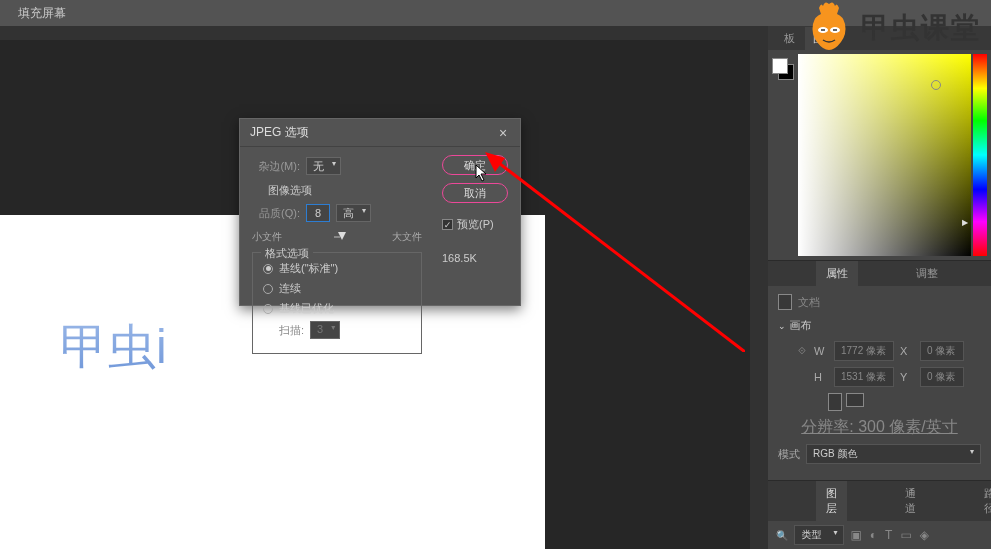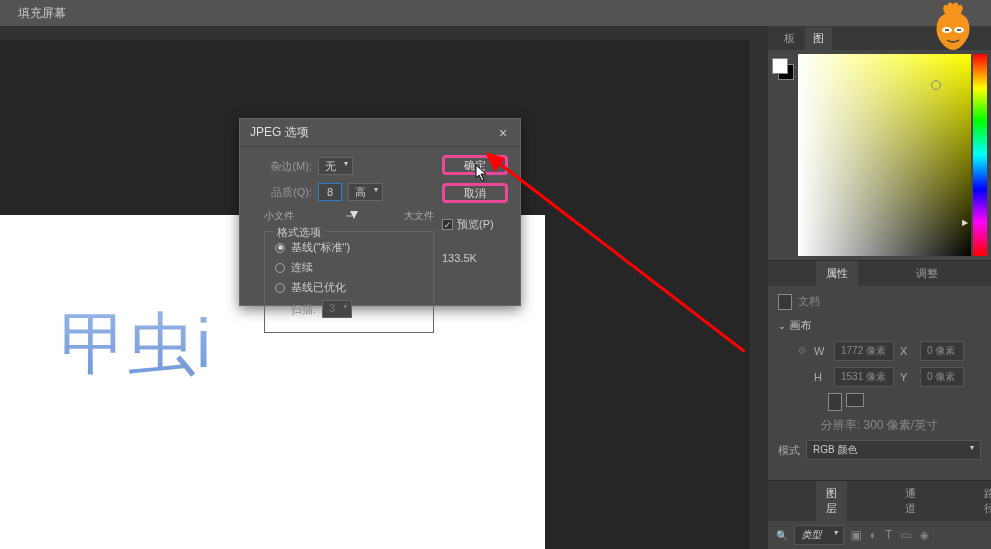--- a/index.html
+++ b/index.html
@@ -3,40 +3,40 @@
   <meta charset="utf-8">
   <style>
     * { margin: 0; padding: 0; box-sizing: border-box; font-family: "Microsoft YaHei", sans-serif; }
     body { width: 991px; height: 549px; background: #323232; overflow: hidden; position: relative; }
     
     .menubar { height: 26px; background: #535353; display: flex; align-items: center; padding: 0 10px; color: #ccc; font-size: 12px; }
     .menubar-item { padding: 0 8px; text-align: center; }
     
     .canvas-area { position: absolute; top: 40px; left: 0; width: 750px; height: 509px; background: #262626; }
     .white-canvas { position: absolute; top: 175px; left: 0; width: 545px; height: 370px; background: #fff; }
-    .canvas-text { position: absolute; top: 84px; left: 60px; font-size: 68px; font-weight: 400; background: linear-gradient(180deg, #9bb8e8 0%, #6d95d8 100%); -webkit-background-clip: text; -webkit-text-fill-color: transparent; }
+    .canvas-text { position: absolute; top: 100px; left: 60px; font-size: 48px; font-weight: 400; background: linear-gradient(180deg, #9bb8e8 0%, #6d95d8 100%); -webkit-background-clip: text; -webkit-text-fill-color: transparent; }
     
     .dialog { position: absolute; top: 118px; left: 239px; width: 282px; height: 188px; background: #535353; border: 1px solid #666; box-shadow: 0 4px 12px rgba(0,0,0,0.5); }
     .dialog-title { height: 28px; background: #535353; display: flex; align-items: center; padding: 0 10px; color: #ddd; font-size: 12px; justify-content: space-between; border-bottom: 1px solid #424242; }
     .dialog-close { width: 14px; height: 14px; color: #ccc; cursor: pointer; font-size: 14px; line-height: 14px; text-align: center; }
-    .dialog-body { padding: 10px 24px; color: #ccc; font-size: 11px; }
+    .dialog-body { padding: 10px 12px; color: #ccc; font-size: 11px; }
     .row { display: flex; align-items: center; margin-bottom: 8px; gap: 6px; }
     .row-label { color: #999; min-width: 48px; text-align: right; }
     .select { background: #454545; border: 1px solid #666; color: #ccc; font-size: 11px; padding: 1px 16px 1px 6px; height: 18px; position: relative; }
     .input-small { width: 24px; height: 18px; background: #454545; border: 1px solid #2d7dd2; color: #ccc; font-size: 11px; text-align: center; }
     .section-title { color: #ccc; margin: 8px 0 6px 16px; }
     .slider-row { display: flex; align-items: center; justify-content: space-between; font-size: 10px; color: #aaa; margin: 4px 0 8px 0; gap: 48px; }
     .slider-track { position: relative; height: 2px; background: #888; flex: 1; margin: 0 4px; }
     .slider-handle { position: absolute; top: -4px; left: 60%; width: 0; height: 0; border-left: 4px solid transparent; border-right: 4px solid transparent; border-top: 8px solid #ddd; }
     .fieldset { border: 1px solid #666; padding: 8px 10px 6px 10px; margin-top: 4px; position: relative; }
     .fieldset-legend { position: absolute; top: -7px; left: 8px; background: #535353; padding: 0 4px; font-size: 11px; color: #ccc; }
     .radio-row { display: flex; align-items: center; gap: 6px; margin-bottom: 5px; font-size: 11px; color: #ccc; }
     .radio { width: 10px; height: 10px; border: 1px solid #aaa; border-radius: 50%; display: inline-flex; align-items: center; justify-content: center; }
     .radio.checked::after { content: ""; width: 5px; height: 5px; background: #ccc; border-radius: 50%; }
-    .btn { width: 66px; height: 20px; border: 3px solid #ec4899; border-radius: 4px; background: transparent; color: #ddd; font-size: 11px; display: flex; align-items: center; justify-content: center; cursor: pointer; }
+    .btn { width: 66px; height: 20px; border: 1px solid #ec4899; border-radius: 10px; background: transparent; color: #ddd; font-size: 11px; display: flex; align-items: center; justify-content: center; cursor: pointer; }
     .dialog-right { position: absolute; top: 36px; right: 12px; display: flex; flex-direction: column; gap: 8px; align-items: flex-start; }
     .checkbox-row { display: flex; align-items: center; gap: 4px; margin-top: 6px; font-size: 11px; color: #ccc; }
     .checkbox { width: 11px; height: 11px; border: 1px solid #888; background: #333; display: flex; align-items: center; justify-content: center; font-size: 9px; color: #ccc; }
     .filesize { color: #ccc; font-size: 11px; margin-top: 12px; }
     .cursor-arrow { position: absolute; top: 164px; left: 475px; z-index: 100; pointer-events: none; }
     
     .red-arrow { position: absolute; top: 152px; left: 485px; width: 260px; height: 200px; pointer-events: none; z-index: 50; }
     
     .right-panel { position: absolute; top: 26px; right: 0; width: 223px; height: 523px; background: #454545; display: flex; flex-direction: column; }
     .panel-tabs { height: 24px; background: #383838; display: flex; align-items: flex-end; padding-left: 8px; gap: 2px; font-size: 11px; color: #999; }
@@ -51,32 +51,32 @@
     .color-cursor { position: absolute; top: 26px; right: 30px; width: 10px; height: 10px; border: 1px solid #888; border-radius: 50%; }
     .hue-slider { width: 14px; margin: 4px 4px 4px 2px; background: linear-gradient(to bottom, #f00 0%, #ff0 17%, #0f0 33%, #0ff 50%, #00f 67%, #f0f 83%, #f00 100%); position: relative; }
     .hue-handle { position: absolute; left: -3px; top: 84%; width: 20px; height: 0; }
     .hue-handle::before { content: "▶"; position: absolute; left: -8px; top: -6px; font-size: 8px; color: #ddd; }
     
     .props-panel { border-top: 1px solid #2a2a2a; }
     .props-tabs { display: flex; background: #383838; font-size: 11px; color: #999; }
     .props-tab { padding: 5px 10px; margin-left: 48px; }
     .props-tab.active { background: #454545; color: #ddd; }
     .props-body { padding: 8px 10px; font-size: 11px; color: #ccc; }
-    .doc-row { display: flex; align-items: flex-start; gap: 6px; color: #888; margin-bottom: 8px; }
+    .doc-row { display: flex; align-items: center; gap: 6px; color: #888; margin-bottom: 8px; }
     .doc-icon { width: 14px; height: 16px; border: 1px solid #888; background: #383838; }
     .collapse-header { display: flex; align-items: center; gap: 4px; margin-bottom: 8px; color: #ccc; }
     .chev { font-size: 9px; }
     .dim-row { display: flex; align-items: center; gap: 6px; margin-bottom: 6px; margin-left: 18px; }
     .dim-label { color: #aaa; width: 14px; }
     .dim-field { background: #383838; border: 1px solid #555; padding: 2px 6px; color: #888; font-size: 10px; width: 60px; }
     .link-icon { width: 12px; display: flex; align-items: center; justify-content: center; color: #888; font-size: 10px; }
     .orient-icons { display: flex; gap: 4px; margin: 6px 0 6px 50px; }
     .orient-icon { width: 18px; height: 14px; border: 1px solid #888; background: #383838; }
     .orient-icon.portrait { width: 14px; height: 18px; }
-    .resolution-text { color: #888; font-size: 12px; text-align: center; margin: 6px 0; }
+    .resolution-text { color: #888; font-size: 16px; text-align: center; margin: 6px 0; text-decoration: underline; }
     .mode-row { display: flex; align-items: center; gap: 6px; margin-top: 4px; }
     .mode-select { flex: 1; background: #383838; border: 1px solid #555; padding: 2px 6px; color: #ccc; font-size: 10px; }
     
     .layers-panel { margin-top: auto; border-top: 1px solid #2a2a2a; }
     .layers-body { padding: 4px 8px; display: flex; align-items: center; gap: 6px; font-size: 10px; color: #999; }
     .layers-toolbar { display: flex; gap: 8px; padding: 4px 8px; justify-content: flex-end; color: #888; font-size: 12px; }
     .layers-toolbar span { cursor: pointer; }
     
     .watermark { position: absolute; top: 0px; right: 10px; display: flex; align-items: center; gap: 4px; z-index: 200; pointer-events: none; }
     .wm-icon { width: 56px; height: 56px; }
@@ -99,20 +99,21 @@
   <div class="dialog-title">
     <span>JPEG 选项</span>
     <span class="dialog-close">×</span>
   </div>
   <div class="dialog-body">
     <div style="width:170px;">
       <div class="row">
         <span class="row-label">杂边(M):</span>
         <span class="select"><span>无</span> <span style="font-size:8px;position:absolute;right:4px;">▾</span></span>
       </div>
+      <div class="section-title">图像选项</div>
       <div class="row">
         <span class="row-label">品质(Q):</span>
         <input class="input-small" value="8" style="">
         <span class="select"><span>高</span> <span style="font-size:8px;position:absolute;right:4px;">▾</span></span>
       </div>
       <div class="slider-row">
         <span>小文件</span>
         <div class="slider-track">
           <div class="slider-handle"></div>
         </div>
@@ -138,21 +139,21 @@
         </div>
       </div>
     </div>
     <div class="dialog-right">
       <div class="btn">确定</div>
       <div class="btn">取消</div>
       <div class="checkbox-row">
         <span class="checkbox">✓</span>
         <span>预览(P)</span>
       </div>
-      <div class="filesize">133.5K</div>
+      <div class="filesize">168.5K</div>
     </div>
   </div>
 </div>
 
 <svg class="cursor-arrow" width="16" height="20" viewBox="0 0 16 20">
   <path d="M1 1 L1 14 L4 11 L7 17 L9 16 L6 10 L11 10 Z" fill="#fff" stroke="#000" stroke-width="1"></path>
 </svg>
 
 <svg class="red-arrow" viewBox="0 0 260 200">
   <line x1="260" y1="200" x2="10" y2="8" stroke="#ff0000" stroke-width="3"></line>
@@ -220,33 +221,34 @@
   </div>
 
   <div class="layers-panel">
     <div class="props-tabs">
       <span class="props-tab active">图层</span>
       <span class="props-tab">通道</span>
       <span class="props-tab">路径</span>
     </div>
     <div class="layers-body">
       <span>🔍</span>
-      <span class="mode-select" style="flex:0 0 50px;font-style:italic;"><span>类型</span> <span style="float:right;font-size:8px;">▾</span></span>
+      <span class="mode-select" style="flex:0 0 50px;"><span>类型</span> <span style="float:right;font-size:8px;">▾</span></span>
       <div class="layers-toolbar" style="padding:0;">
         <span>▣</span>
         <span>◐</span>
         <span>T</span>
         <span>▭</span>
         <span>◈</span>
       </div>
     </div>
   </div>
 </div>
 
 <div class="watermark">
   <svg class="wm-icon" viewBox="0 0 56 56">
     <path d="M28 4 Q24 0 22 6 Q20 2 18 8 L20 14 Q14 16 12 24 Q10 34 16 42 Q22 50 28 50 Q34 50 40 42 Q46 34 44 24 Q42 16 36 14 L38 8 Q36 2 34 6 Q32 0 28 4 Z" fill="#f7941e"></path>
     <ellipse cx="22" cy="30" rx="5" ry="3" fill="#fff"></ellipse>
     <ellipse cx="34" cy="30" rx="5" ry="3" fill="#fff"></ellipse>
     <path d="M20 30 L24 30 M32 30 L36 30" stroke="#333" stroke-width="1.5"></path>
     <path d="M22 40 Q28 44 34 40" stroke="#333" stroke-width="1.5" fill="none"></path>
   </svg>
+  <span class="wm-text">甲虫课堂</span>
 </div>
 
 </body></html>

